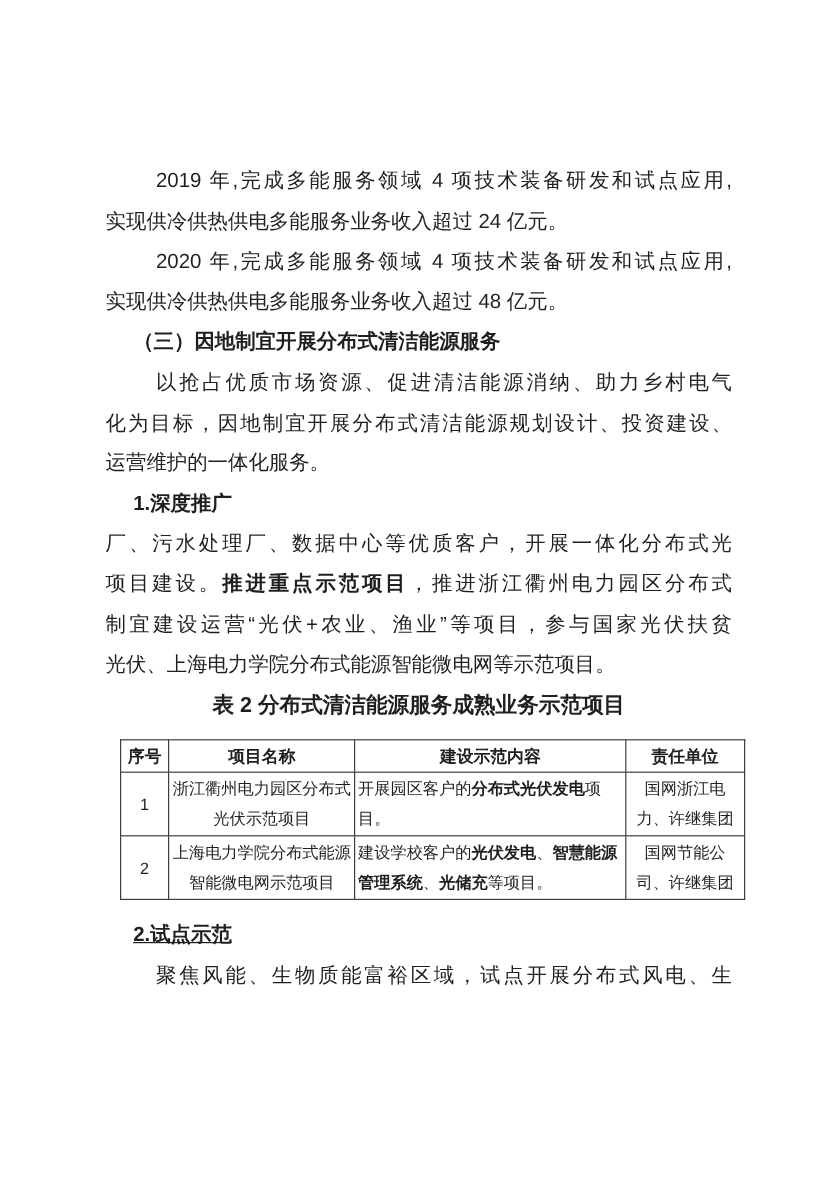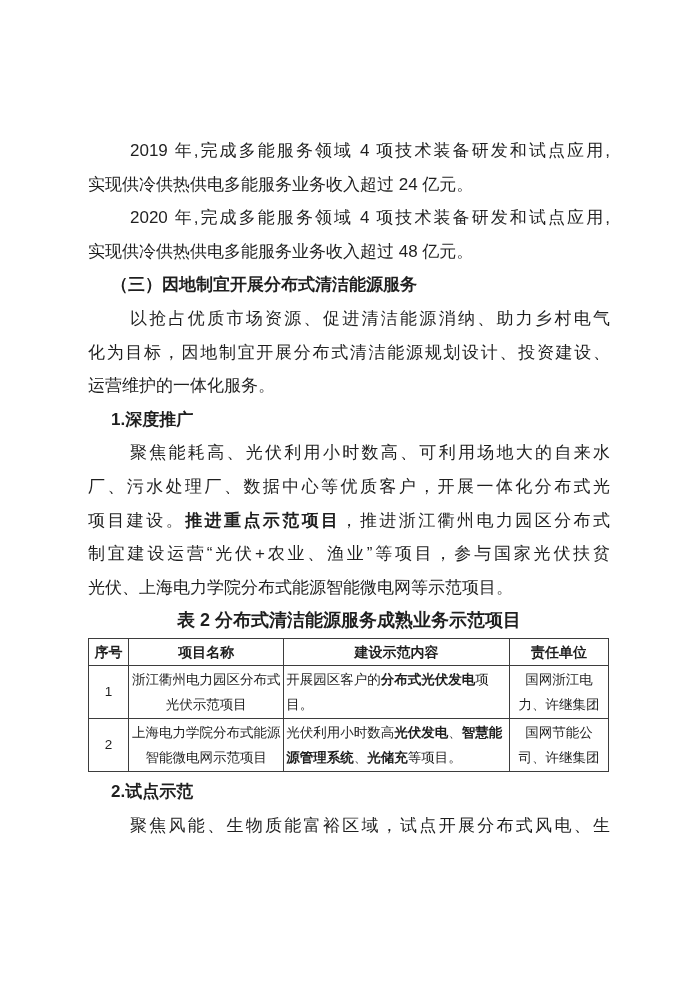--- a/index.html
+++ b/index.html
@@ -29,21 +29,21 @@
   .tbl-title {
     font-size:18px;
     font-weight:bold;
     line-height:33.6px;
     text-align:center;
   }
   table.demo {
     border-collapse:collapse;
     table-layout:fixed;
     width:521px;
-    margin:0;
+    margin:12px;
   }
   table.demo th, table.demo td {
     border:1px solid #3d3d3d;
     font-size:13.5px;
     line-height:25px;
     vertical-align:middle;
     padding:1px 2px;
     word-break:normal;
   }
   table.demo th {
@@ -77,21 +77,20 @@
       </div>
       <div class="para">
         <div class="line fill ind-b"><span>以抢占优质市场资源、促进清洁能源消纳、助力乡村电气</span></div>
         <div class="line fill"><span>化为目标，因地制宜开展分布式清洁能源规划设计、投资建设、</span></div>
         <div class="line"><span>运营维护的一体化服务。</span></div>
       </div>
       <div class="para">
         <div class="line ind-h"><span class="b">1.深度推广</span></div>
       </div>
       <div class="para">
-        <div class="line fill ind-b"><span>聚焦能耗高、光伏利用小时数高、可利用场地大的自来水</span></div>
         <div class="line fill"><span>厂、污水处理厂、数据中心等优质客户，开展一体化分布式光</span></div>
         <div class="line fill"><span>项目建设。</span><span class="b">推进重点示范项目</span><span>，推进浙江衢州电力园区分布式</span></div>
         <div class="line fill"><span>制宜建设运营“光伏+农业、渔业”等项目，参与国家光伏扶贫</span></div>
         <div class="line"><span>光伏、上海电力学院分布式能源智能微电网等示范项目。</span></div>
       </div>
       <div class="tbl-title">表 2 分布式清洁能源服务成熟业务示范项目</div>
       <table class="demo">
         <colgroup>
           <col style="width: 40px;">
           <col style="width: 155px;">
@@ -109,25 +108,25 @@
         <tbody>
           <tr>
             <td class="c-no">1</td>
             <td class="c-name">浙江衢州电力园区分布式光伏示范项目</td>
             <td class="c-content"><span>开展园区客户的</span><span class="b">分布式光伏发电</span><span>项目。</span></td>
             <td class="c-owner">国网浙江电力、许继集团</td>
           </tr>
           <tr>
             <td class="c-no">2</td>
             <td class="c-name">上海电力学院分布式能源智能微电网示范项目</td>
-            <td class="c-content"><span>光伏利用小时数高</span><span class="b">光伏发电</span><span>、</span><span class="b">智慧能源管理系统</span><span>、</span><span class="b">光储充</span><span>等项目。</span></td>
+            <td class="c-content"><span>建设学校客户的</span><span class="b">光伏发电</span><span>、</span><span class="b">智慧能源管理系统</span><span>、</span><span class="b">光储充</span><span>等项目。</span></td>
             <td class="c-owner">国网节能公司、许继集团</td>
           </tr>
         </tbody>
       </table>
-      <div class="para" style="margin-top: 3px;">
+      <div class="para" style="margin-top: 3px; text-decoration: underline;">
         <div class="line ind-h"><span class="b">2.试点示范</span></div>
       </div>
       <div class="para">
         <div class="line fill ind-b"><span>聚焦风能、生物质能富裕区域，试点开展分布式风电、生</span></div>
       </div>
     </div>
 </div>
 
 </body></html>

